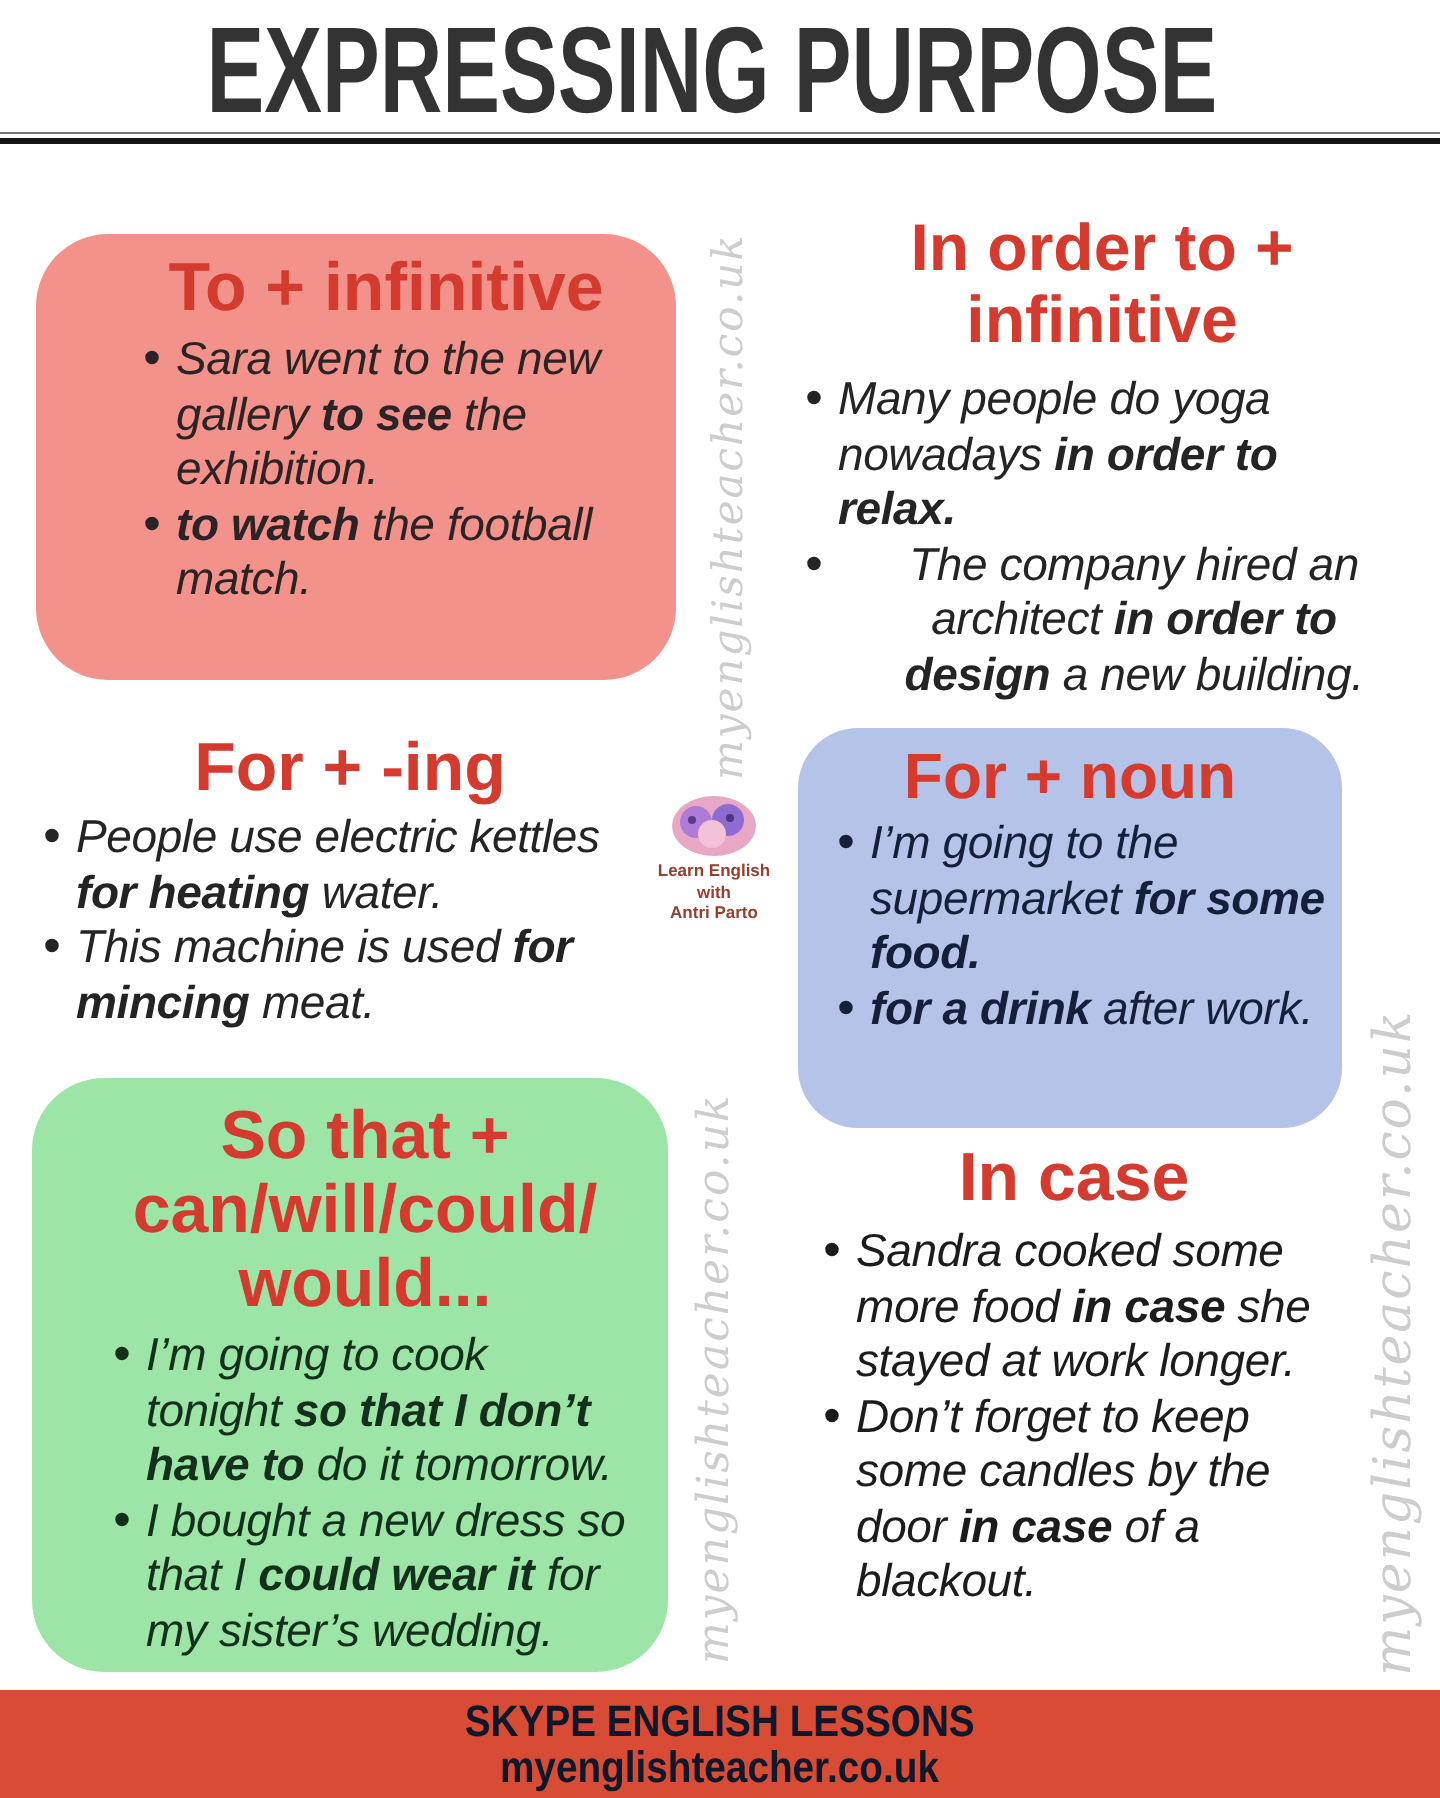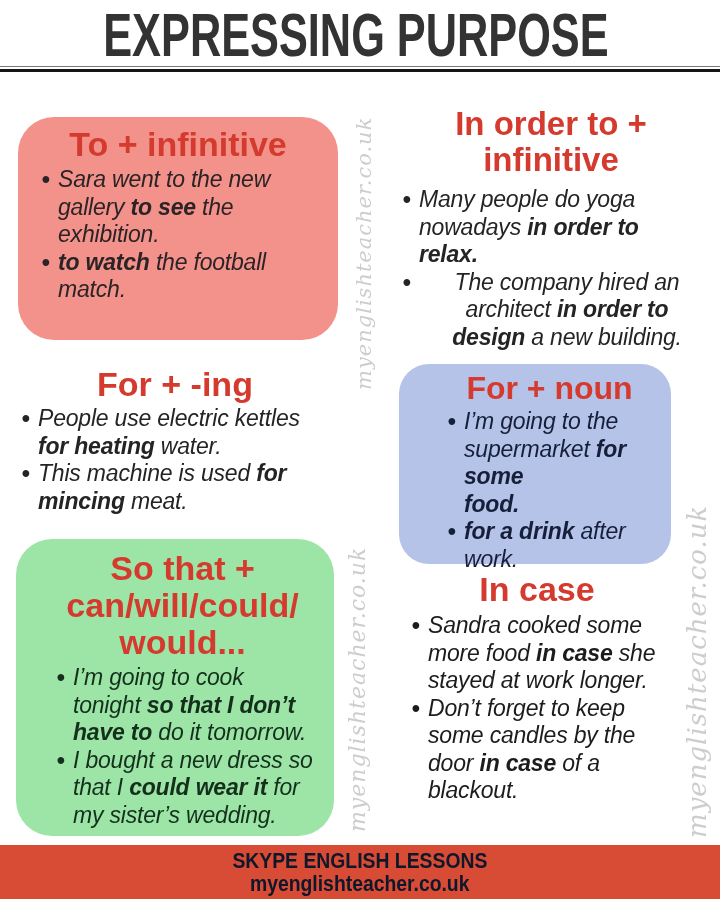--- a/index.html
+++ b/index.html
@@ -18,41 +18,41 @@
   .sec-heading{font-weight:bold;color:var(--heading_red);text-align:center;white-space:pre-line;}
   ul.bullets{list-style:none;margin:0;padding:0;}
   li.bullet{display:flex;align-items:flex-start;}
   .dot{flex:0 0 24px;text-align:center;font-style:normal;font-size:25px;line-height:27.5px;}
   .txt{flex:1;white-space:pre-line;font-style:italic;font-size:23px;line-height:27.5px;
        letter-spacing:-0.2px;}
   .txt b{font-weight:bold;}
   li.center .txt{text-align:center;}
 
   
-  .box-pink{left:18px;top:117px;width:320px;height:223px;background:var(--pink_box);border-radius:36px;}
+  .box-pink{left:18px;top:117px;width:320px;height:223px;background:var(--pink_box);border-radius:36px;padding-left:30px;}
   .box-pink .sec-heading{padding-top:8px;font-size:34px;line-height:38px;}
   .box-pink ul{margin-top:3px;padding:0 6px 0 16px;color:#2b2326;}
 
   
   .sec-inorder{left:385px;top:106px;width:332px;}
   .sec-inorder .sec-heading{font-size:33px;line-height:36px;}
   .sec-inorder ul{margin-top:8px;padding:0 2px 0 10px;color:#242424;}
 
   
   .sec-foring{left:6px;top:365px;width:338px;}
   .sec-foring .sec-heading{font-size:34px;line-height:38px;}
   .sec-foring ul{margin-top:2px;padding:0 0 0 8px;color:#242424;}
 
   
   .logo{left:328px;top:396px;width:58px;text-align:center;}
   .logo svg{display:block;margin:0 auto;}
   .logo-line{font-size:8.5px;line-height:10.5px;font-weight:bold;color:#93402f;}
 
   
-  .box-blue{left:399px;top:364px;width:272px;height:200px;background:var(--blue_box);border-radius:30px;padding-left:29px;}
+  .box-blue{left:399px;top:364px;width:272px;height:200px;background:var(--blue_box);border-radius:30px;}
   .box-blue .sec-heading{padding-top:6px;font-size:32px;line-height:36px;}
   .box-blue ul{margin-top:2px;padding:0 4px 0 12px;color:#161f3a;}
 
   
   .box-green{left:16px;top:539px;width:318px;height:297px;background:var(--green_box);border-radius:36px;padding-left:15px;}
   .box-green .sec-heading{padding-top:11px;font-size:34px;line-height:37px;}
   .box-green ul{margin-top:3px;padding:0 2px 0 18px;color:#14301d;}
 
   
   .sec-incase{left:392px;top:571px;width:290px;}
@@ -131,20 +131,33 @@
 </span><b>for heating</b><span> water.</span></span>
       </li>
       <li class="bullet">
         <span class="dot">•</span>
         <span class="txt"><span>This machine is used </span><b>for
 mincing</b><span> meat.</span></span>
       </li>
     </ul>
   </div>
 
+  <div class="card logo">
+    <svg width="46" height="34" viewBox="0 0 46 34">
+      <ellipse cx="23" cy="17" rx="21" ry="15" fill="#e9a7c6"></ellipse>
+      <circle cx="14" cy="15" r="8" fill="#b07bd6"></circle>
+      <circle cx="30" cy="14" r="8" fill="#8d6bd0"></circle>
+      <circle cx="22" cy="21" r="7" fill="#f3c1d8"></circle>
+      <circle cx="12" cy="14" r="2" fill="#5a3d8a"></circle>
+      <circle cx="31" cy="13" r="2" fill="#4d3480"></circle>
+    </svg>
+    <div class="logo-line">Learn English</div>
+    <div class="logo-line">with</div>
+    <div class="logo-line">Antri Parto</div>
+  </div>
 
   <div class="card box-blue">
     <div class="sec-heading">For + noun</div>
     <ul class="bullets">
       <li class="bullet">
         <span class="dot">•</span>
         <span class="txt"><span>I’m going to the
 supermarket </span><b>for some
 food.</b></span>
       </li>

